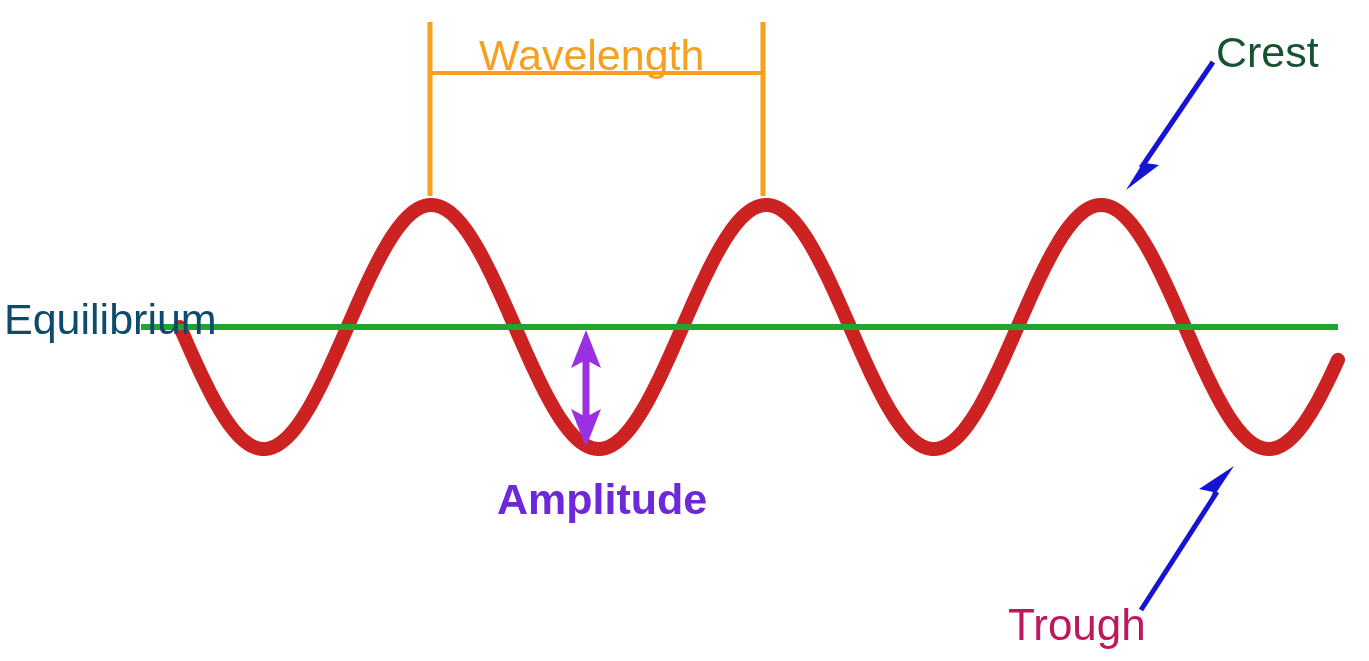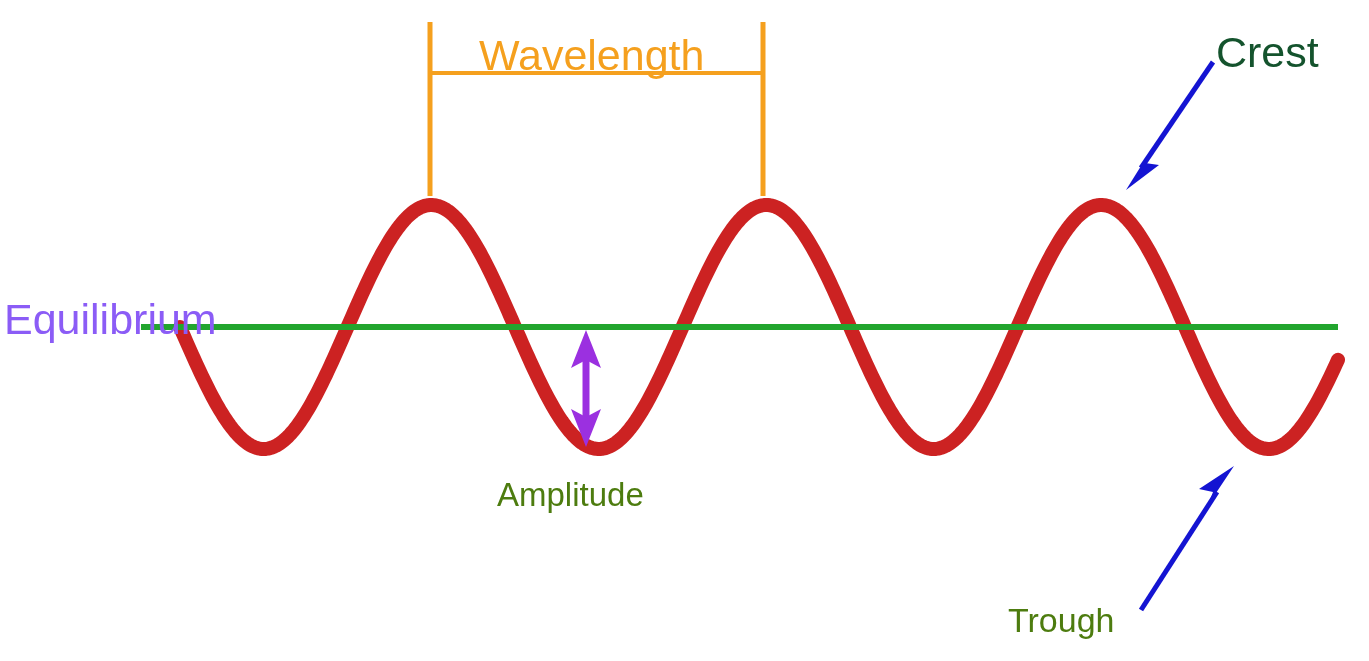--- a/index.html
+++ b/index.html
@@ -29,45 +29,46 @@
     position: absolute;
     white-space: nowrap;
     line-height: 1;
     user-select: none;
     margin-top: 17px;
   }
   #label-equilibrium {
     left: 4px;
     top: 281px;
     font-size: 43px;
-    color: #8b5cf6;
+    color: #0c4a6e;
   }
   #label-wavelength {
     left: 479px;
     top: 17px;
     font-size: 43px;
     color: #F5A01E;
   }
   #label-amplitude {
     left: 497px;
     top: 461px;
-    font-size: 33px;
-    color: #4d7c0f;
+    font-size: 43px;
+    color: #6d28d9;
+    font-weight: bold;
   }
   #label-crest {
     left: 1216px;
     top: 14px;
     font-size: 43px;
     color: #14532d;
   }
   #label-trough {
     left: 1008px;
     top: 586px;
-    font-size: 34px;
-    color: #4d7c0f;
+    font-size: 44px;
+    color: #be185d;
   }
 </style>
 </head>
 <body>
 
 <div id="diagram-root">
 
   <svg id="wave-svg" viewBox="0 0 1369 661" xmlns="http://www.w3.org/2000/svg">
 
     <defs>

